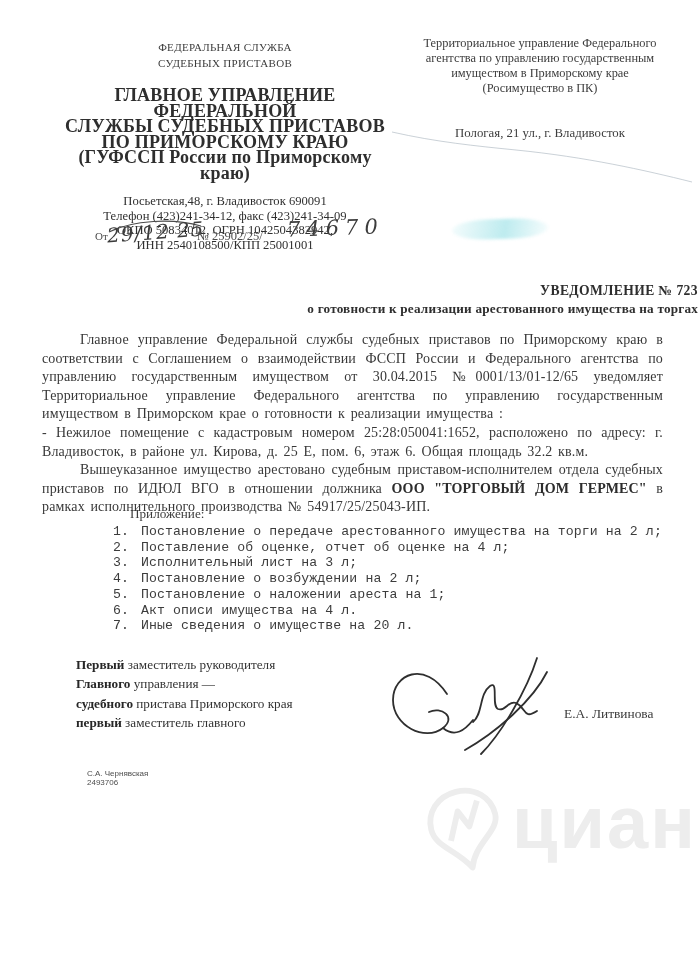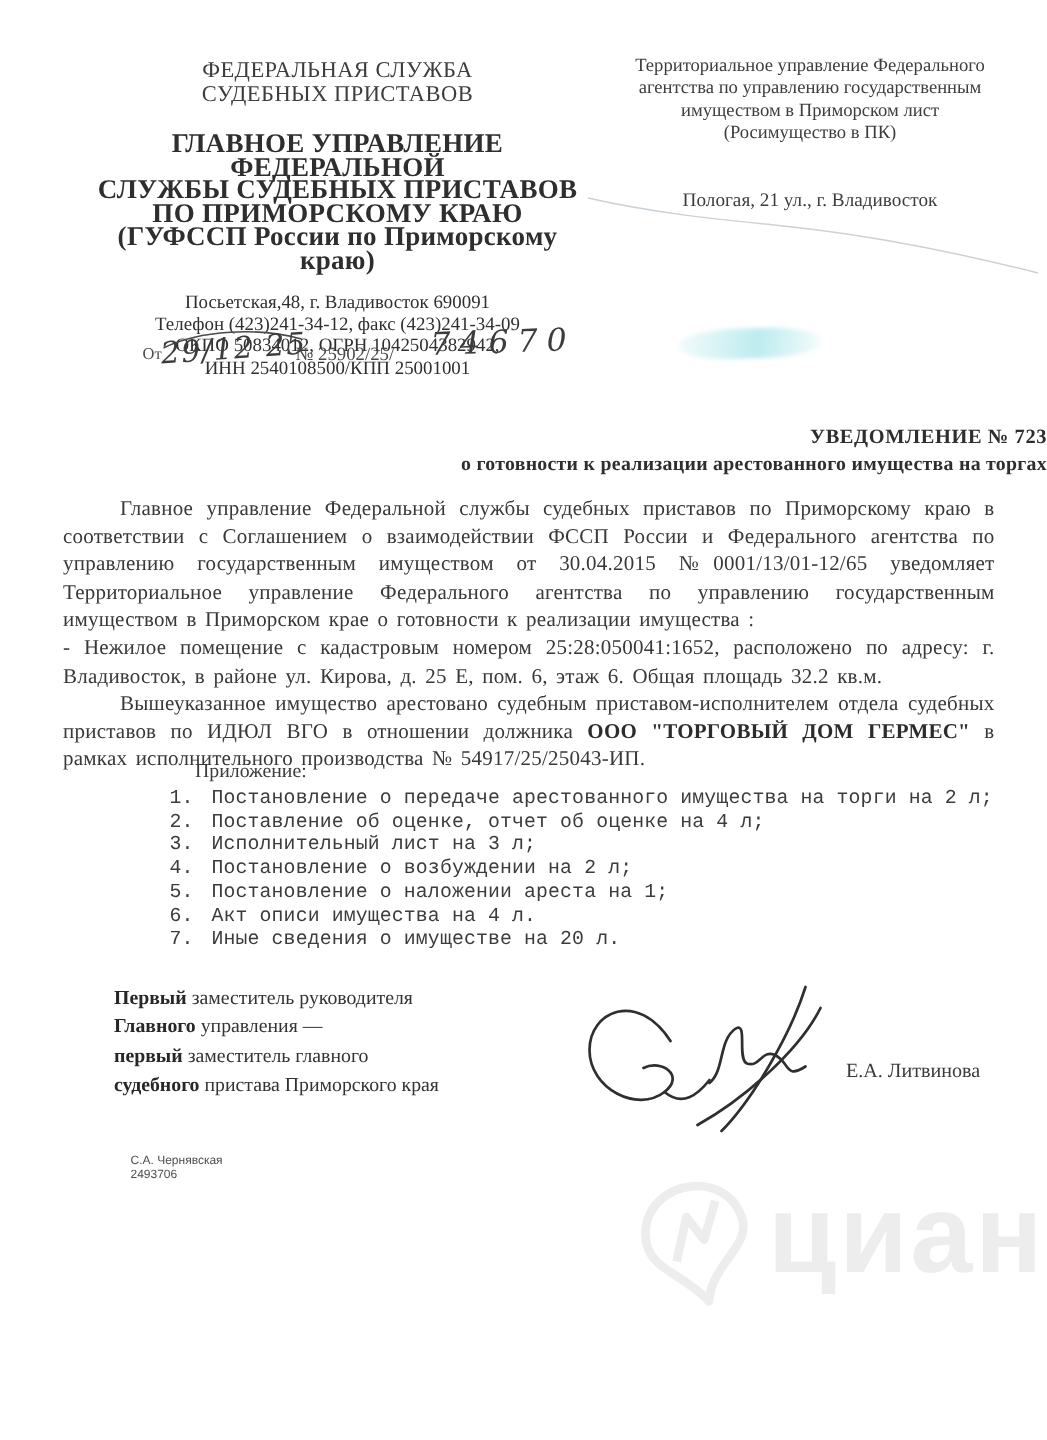--- a/index.html
+++ b/index.html
@@ -3,21 +3,21 @@
 <meta charset="utf-8">
 <style>
   html,body{margin:0;padding:0;background:#ffffff;}
   .page{
     position:relative;width:698px;height:960px;background:#ffffff;overflow:hidden;
     font-family:"Liberation Serif", serif;color:#3a3a3a;
   }
   .preline{white-space:pre-line;}
   
   .header-left{position:absolute;left:60px;top:40px;width:330px;text-align:center;}
-  .agency{font-size:15px;line-height:15.5px;color:#3d3d3d;letter-spacing:.3px;}
+  .agency{font-size:11px;line-height:15.5px;color:#3d3d3d;letter-spacing:.3px;}
   .office{font-size:18px;line-height:15.5px;font-weight:bold;color:#2e2e2e;margin-top:17px;letter-spacing:.2px;}
   .sender-address{font-size:12.6px;line-height:14.5px;color:#2f2f2f;margin-top:13px;}
   .header-right{position:absolute;left:392px;top:36px;width:296px;text-align:center;}
   .recipient{font-size:12.4px;line-height:15px;color:#3d3d3d;}
   .recipient-address{font-size:12.8px;color:#3d3d3d;margin-top:30px;}
   
   .ref-row{position:absolute;left:95px;top:216px;width:300px;height:40px;}
   .from-label{position:absolute;left:0;top:14px;font-size:11px;color:#4a4a4a;}
   .hand{font-family:"DejaVu Serif", serif;font-style:italic;color:#3c3c3c;}
   .hand-date{position:absolute;left:12px;top:4px;font-size:20px;transform:rotate(-4deg);letter-spacing:1px;}
@@ -71,21 +71,21 @@
 (ГУФССП России по Приморскому краю)</div>
     <div class="sender-address preline">Посьетская,48, г. Владивосток 690091
 Телефон (423)241-34-12, факс (423)241-34-09
 ОКПО 50834012, ОГРН 1042504382942,
 ИНН 2540108500/КПП 25001001</div>
   </div>
 
   <div class="header-right">
     <div class="recipient preline">Территориальное управление Федерального
 агентства по управлению государственным
-имуществом в Приморском лист
+имуществом в Приморскому крае
 (Росимущество в ПК)</div>
     <div class="recipient-address">Пологая, 21 ул., г. Владивосток</div>
   </div>
 
   <svg class="fold-line" width="312" height="70">
     <path d="M 6,12 C 50,22 90,26 130,30 C 200,37 258,50 306,62" stroke="#aeb8c2" stroke-width="1" fill="none" opacity="0.65"></path>
   </svg>
 
   <div class="stamp-smudge"></div>
 
@@ -119,22 +119,22 @@
       <li>Постановление о возбуждении на 2 л;</li>
       <li>Постановление о наложении ареста на 1;</li>
       <li>Акт описи имущества на 4 л.</li>
       <li>Иные сведения о имуществе на 20 л.</li>
     </ol>
   </div>
 
   <div class="sig-block">
     <div><span class="b">Первый</span><span> заместитель руководителя</span></div>
     <div><span class="b">Главного</span><span> управления —</span></div>
+    <div><span class="b">судебного</span><span> пристава Приморского края</span></div>
     <div><span class="b">первый</span><span> заместитель главного</span></div>
-    <div><span class="b">судебного</span><span> пристава Приморского края</span></div>
   </div>
 
   <svg class="sig-scribble" width="190" height="118" viewBox="0 0 190 118">
     <g stroke="#2f2f2f" stroke-width="1.8" fill="none" stroke-linecap="round">
       <path d="M 62,46 C 40,12 8,26 8,52 C 8,78 40,94 58,80 C 72,69 56,58 44,64"></path>
       <path d="M 58,80 C 70,90 80,82 88,72"></path>
       <path d="M 88,74 C 98,66 94,46 105,38 C 114,32 106,58 113,61 C 121,64 123,52 131,55 C 142,60 138,72 152,63"></path>
       <path d="M 152,10 C 142,42 116,86 96,106"></path>
       <path d="M 80,102 C 112,84 148,52 162,24"></path>
     </g>

